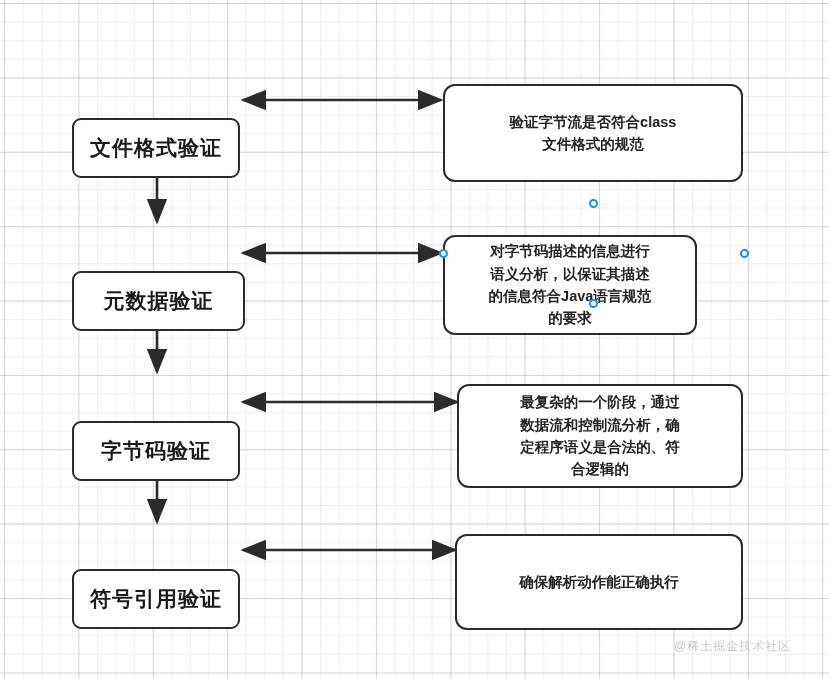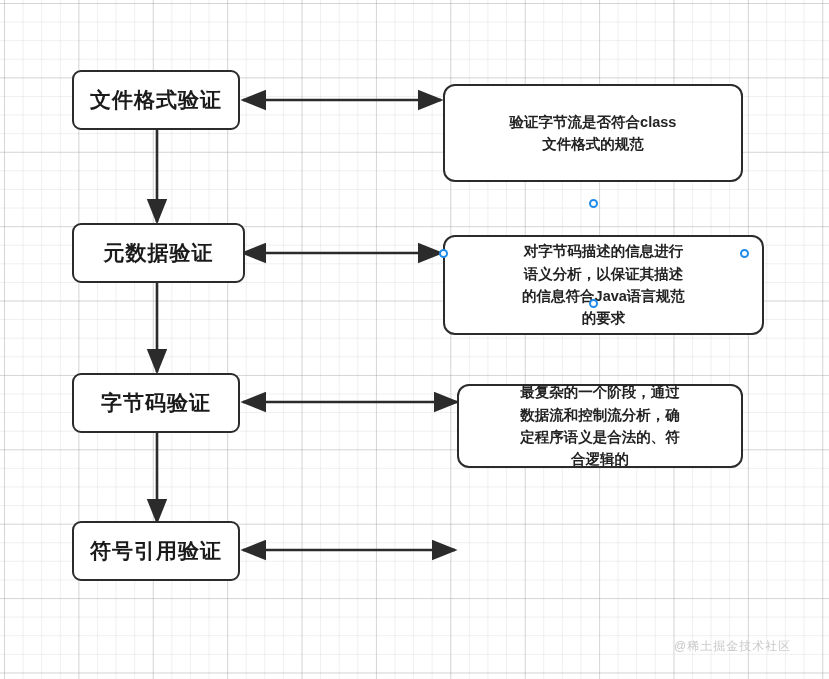--- a/index.html
+++ b/index.html
@@ -36,20 +36,21 @@
     border: 2.5px solid #2b2b2b;
     border-radius: 9px;
     display: flex;
     align-items: center;
     justify-content: center;
     color: #1b1b1b;
     font-weight: bold;
     font-size: 21px;
     letter-spacing: 1px;
     white-space: nowrap;
+    margin-top: 48px;
   }
   .desc-box {
     position: absolute;
     box-sizing: border-box;
     background: #ffffff;
     border: 2.5px solid #2b2b2b;
     border-radius: 12px;
     display: flex;
     align-items: center;
     justify-content: center;
@@ -126,28 +127,31 @@
   </div>
 
   <div class="stage-box" style="left:72px; top:373px; width:168px; height:60px;">
     <span>字节码验证</span>
   </div>
 
   <div class="desc-box" style="left:443px; top:52px; width:300px; height:98px;">
     <span>验证字节流是否符合class<br>文件格式的规范</span>
   </div>
 
-  <div class="desc-box selected" style="left:443px; top:203px; width:321px; height:100px;">
+  <div class="desc-box selected" style="left:443px; top:203px; width:254px; height:100px;">
     <span>对字节码描述的信息进行<br>语义分析，以保证其描述<br>的信息符合Java语言规范<br>的要求</span>
   </div>
 
-  <div class="desc-box" style="left:457px; top:352px; width:286px; height:84px;">
+  <div class="desc-box" style="left:457px; top:352px; width:286px; height:104px;">
     <span>最复杂的一个阶段，通过<br>数据流和控制流分析，确<br>定程序语义是合法的、符<br>合逻辑的</span>
   </div>
 
+  <div class="desc-box" style="left:455px; top:502px; width:288px; height:96px;">
+    <span>确保解析动作能正确执行</span>
+  </div>
 
   <div class="handle" style="left: 588.5px; top: 198.5px;"></div>
   <div class="handle" style="left: 438.5px; top: 248.5px;"></div>
   <div class="handle" style="left: 739.5px; top: 248.5px;"></div>
   <div class="handle" style="left: 588.5px; top: 298.5px;"></div>
 
   <div class="watermark" style="left:654px; top:638px;">@稀土掘金技术社区</div>
 
 </div>
 

